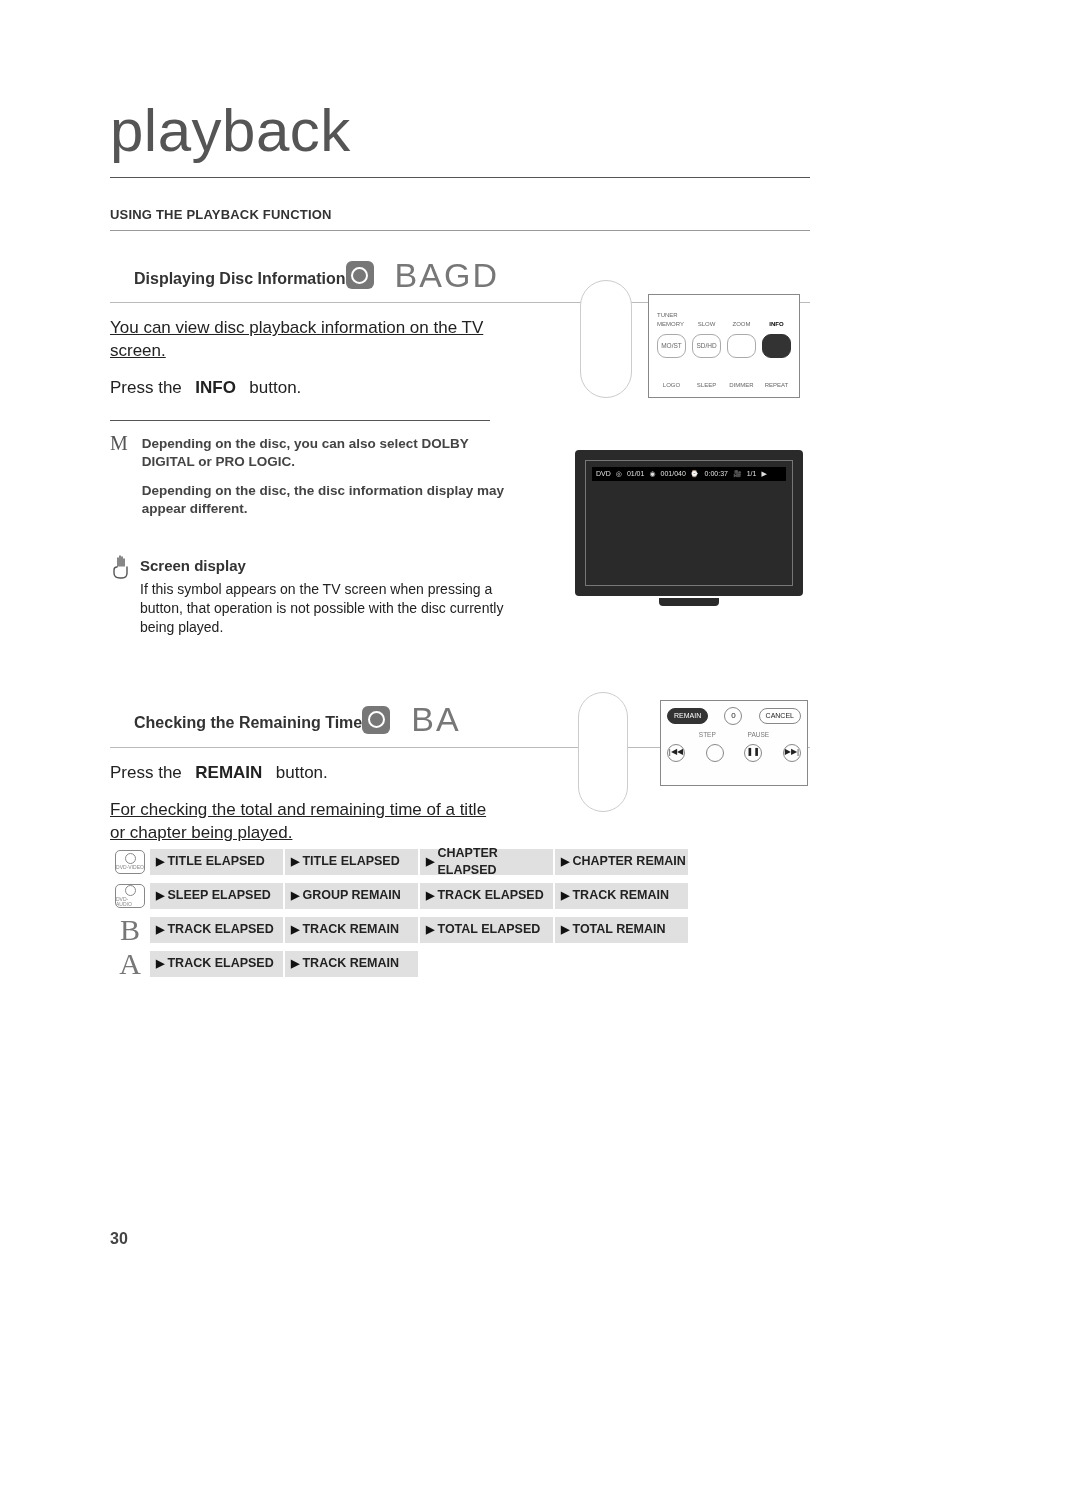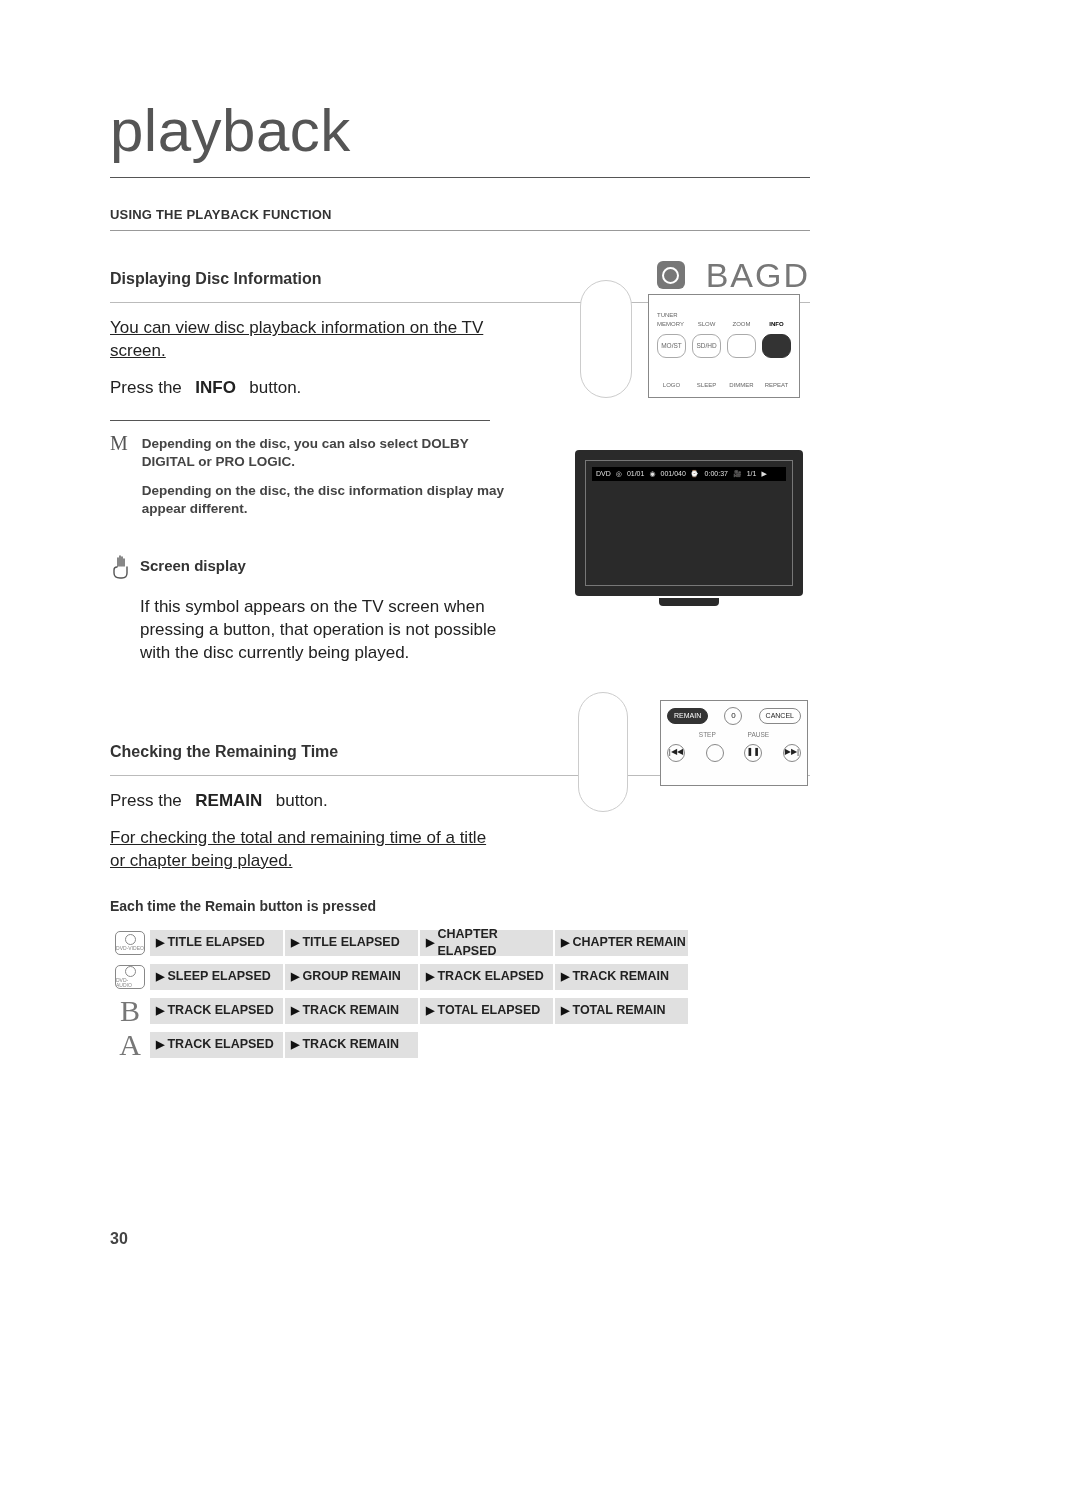--- a/index.html
+++ b/index.html
@@ -42,22 +42,23 @@
   .thin-rule {
     height:1px;
     background:#999;
     width:700px;
     margin-bottom: 22px;
   }
   .col-left { width: 430px; }
   .subheader-row {
     display:flex;
     align-items: baseline;
-    justify-content: space-between;
+    justify-content: flex-start;
     margin-top: 18px;
+    margin-left: 24px;
   }
   .sub-label {
     font-size: 16px;
     font-weight: 700;
     color:#333;
   }
   .format-icons {
     display:flex;
     align-items:center;
     gap:17px;
@@ -79,21 +80,21 @@
   .press-line { margin-top:14px; font-size:17px; }
   .press-line .btn-name { font-weight:400; }
   .divider-short { height:1px; background:#555; width:380px; margin:20px 0 14px 0; }
   .note-block { display:flex; gap:14px; }
   .note-marker { font-size:20px; font-family: Georgia, serif; font-weight:400; color:#555; line-height:1; margin-top:-2px; }
   .note-text { font-size:13.5px; font-weight:700; color:#444; width:380px; }
   .note-text .para { margin-bottom:10px; }
   .hand-row { display:flex; align-items:flex-start; gap:8px; margin-top:28px; }
   .hand-row svg { flex:0 0 auto; margin-top:-2px;}
   .hand-title { font-size:15px; font-weight:700; color:#333;}
-  .hand-body { font-size:17px; width:370px; margin-top:20px;}
+  .hand-body { font-size:14px; width:370px; margin-top:4px;}
   
   .sec2 { margin-top: 60px; }
   .small-label { font-size:14px; font-weight:700; color:#333; margin-top:24px; margin-bottom:10px;}
   
   .remain-table { width:580px; }
   .rt-row { display:flex; align-items:center; height:34px; }
   .rt-icon { width:40px; display:flex; justify-content:center; }
   .rt-cells { display:flex; gap:0; flex:1; }
   .rt-cell {
     background:#e0e0e0;
@@ -199,21 +200,20 @@
 
     <div class="press-line">
       <span>Press the</span>
       <span style="display:inline-block;width:4px"></span>
       <span style="font-weight:700">REMAIN</span>
       <span style="display:inline-block;width:4px"></span>
       <span>button.</span>
     </div>
     <div class="body-text" style="margin-top:14px">For checking the total and remaining time of a title or chapter being played.</div>
 
-    <div class="small-label">Each time the Remain button is pressed</div>
 
     <div class="remain-table">
       <div class="rt-row">
         <div class="rt-icon">
             <div class="disc-ic">
               <span style="font-size:5px;line-height:1">DVD-VIDEO</span>
             </div>
           </div>
         <div class="rt-cells">
           <div class="rt-cell w4">

